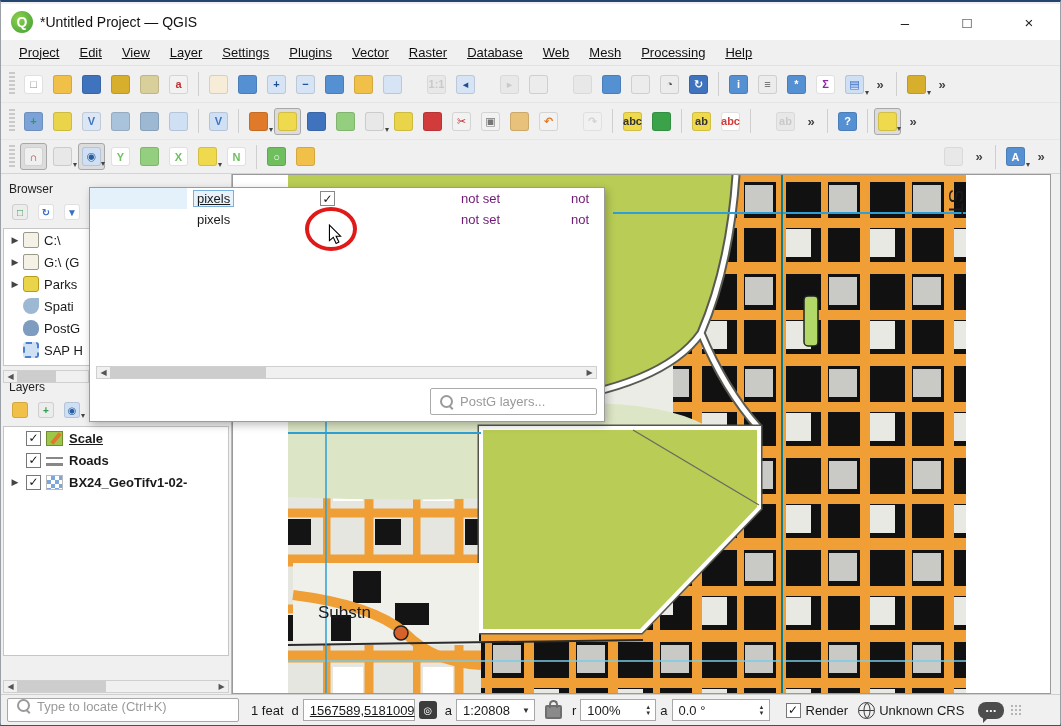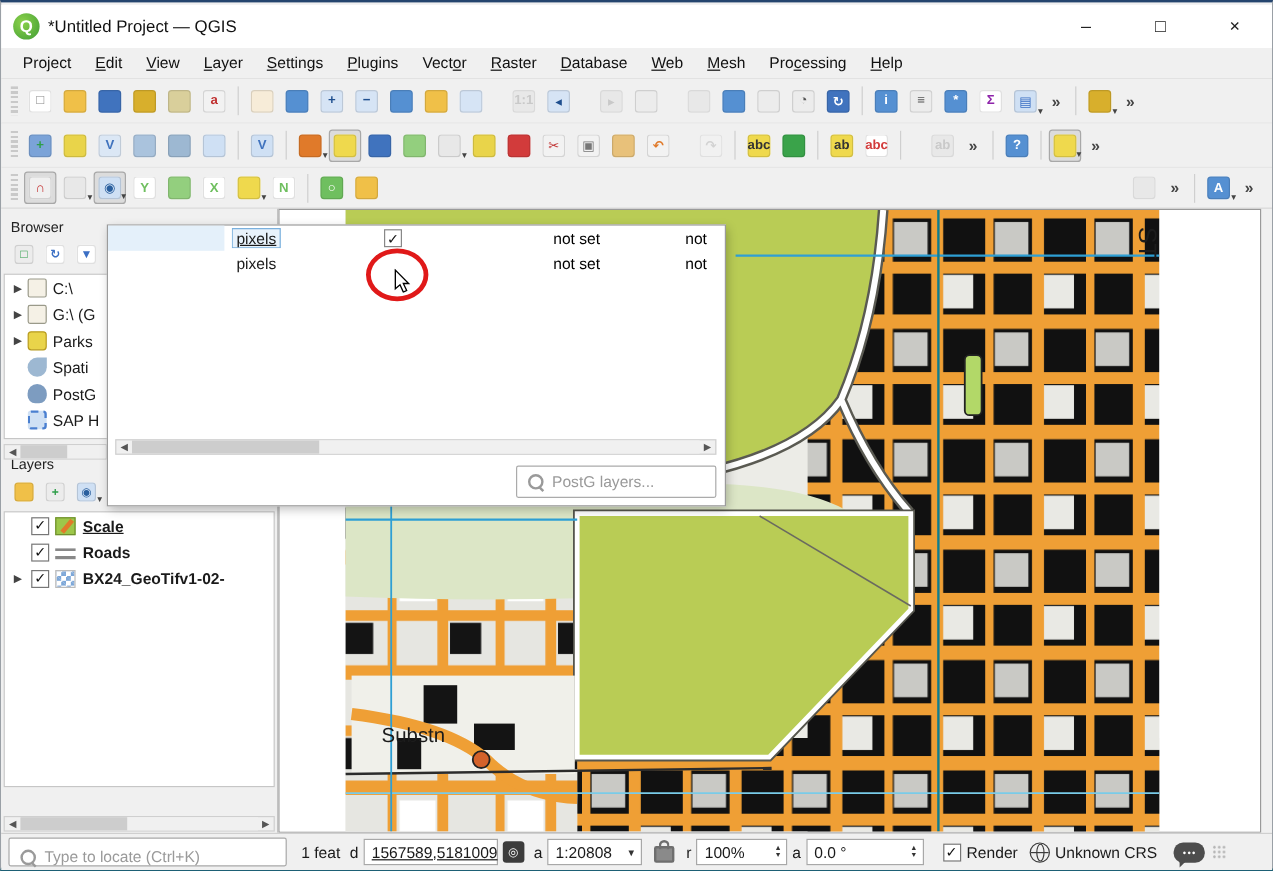--- a/index.html
+++ b/index.html
@@ -11,21 +11,21 @@
   .titlebar{position:absolute;left:0;top:2px;width:100%;height:36px;background:#ffffff;display:flex;align-items:center;}
   .qlogo{width:22px;height:22px;margin:0 7px 0 10px;border-radius:50%;
          background:radial-gradient(circle at 35% 35%,#8bd14a,#3f9c35);color:#fff;font-weight:bold;
          display:flex;align-items:center;justify-content:center;font-size:14px;flex:none;}
   .wtitle{font-size:14px;color:#111;}
   .wbtns{margin-left:auto;display:flex;height:100%;}
   .wbtn{width:62px;display:flex;align-items:center;justify-content:center;font-size:15px;color:#222;}
   
   .menubar{position:absolute;left:0;top:38px;width:100%;height:26px;background:#f0f0f0;
            display:flex;align-items:center;padding-left:8px;box-sizing:border-box;border-bottom:1px solid #e2e2e2;}
-  .menuitem{padding:3px 10px;color:#111;}
+  .menuitem{padding:3px 10px;color:#111;text-decoration:underline;}
   .menuitem u{text-decoration:underline;}
   
   .tbrow{position:absolute;left:0;width:100%;background:#f0f0f0;display:flex;align-items:center;
          padding-left:4px;box-sizing:border-box;}
   #tb1{top:64px;height:37px;border-bottom:1px solid #e6e6e6;}
   #tb2{top:101px;height:37px;border-bottom:1px solid #e6e6e6;}
   #tb3{top:138px;height:34px;border-bottom:1px solid #d4d4d4;}
   .tbhandle{width:6px;height:24px;margin:0 4px;background:repeating-linear-gradient(#c9c9c9 0 2px,transparent 2px 4px);flex:none;}
   .tbbtn{width:27px;height:27px;margin:0 1px;border-radius:3px;display:flex;align-items:center;justify-content:center;flex:none;position:relative;}
   .tbbtn.pressed{background:#dcdcdc;border:1px solid #a8a8a8;box-sizing:border-box;}
@@ -77,33 +77,33 @@
   
   .popup{position:absolute;left:88px;top:13px;width:514px;height:233px;background:#fff;
          border:1px solid #9b9b9b;box-shadow:2px 3px 8px rgba(0,0,0,.25);z-index:40;box-sizing:content-box;}
   .prow{display:flex;height:21px;align-items:center;}
   .phead{height:26px;border-bottom:1px solid #dcdcdc;background:#fdfdfd;}
   .pcell{height:100%;display:flex;align-items:center;padding-left:6px;box-sizing:border-box;white-space:nowrap;overflow:hidden;}
   .phead .pcell{border-right:1px solid #e3e3e3;color:#222;}
   .w0{width:97px;}.w1{width:128px;}.w2{width:140px;}.w3{width:110px;}.w4{width:39px;}
   .cell-sel{background:#e8f2fb;box-shadow:0 0 0 1px #7ab0dd inset;text-decoration:underline;}
   .c0-sel{background:#e4f0fa;}
-  .gray{color:#000000;}
+  .gray{color:#701a75;}
   .pcheck{width:15px;height:15px;border:1px solid #888;background:#fff;margin-left:5px;display:flex;
           align-items:center;justify-content:center;font-weight:bold;font-size:12px;color:#111;box-sizing:border-box;}
   .redcircle{position:absolute;left:215px;top:19px;width:44px;height:36px;border:4px solid #e01919;border-radius:50%;z-index:5;}
   .cursor{position:absolute;left:238px;top:36px;z-index:6;}
   .filterbox{position:absolute;left:340px;top:200px;width:167px;height:27px;border:1px solid #ababab;border-radius:2px;
              display:flex;align-items:center;background:#fff;box-sizing:border-box;color:#9a9a9a;}
   .magico{width:9px;height:9px;border:2px solid #9a9a9a;border-radius:50%;margin:0 7px 0 9px;position:relative;flex:none;}
   .magico::after{content:"";position:absolute;width:2px;height:5px;background:#9a9a9a;left:8px;top:8px;transform:rotate(-45deg);}
   
   .statusbar{position:absolute;left:0;top:692px;width:100%;height:31px;background:#f0f0f0;border-top:1px solid #cfcfcf;
              display:flex;align-items:center;padding:0 6px;box-sizing:border-box;}
-  .locate{width:230px;height:22px;border:1px solid #a8a8a8;border-radius:2px;background:#fff;display:flex;align-items:flex-end;color:#9a9a9a;flex:none;}
+  .locate{width:230px;height:22px;border:1px solid #a8a8a8;border-radius:2px;background:#fff;display:flex;align-items:flex-start;color:#9a9a9a;flex:none;}
   .sbox{height:22px;border:1px solid #a8a8a8;background:#fff;display:flex;align-items:center;padding:0 4px 0 6px;box-sizing:border-box;}
   .spinarrows{display:flex;flex-direction:column;font-size:6px;line-height:6px;color:#333;margin-left:8px;}
   .combo-arrow{font-size:8px;color:#333;margin-left:12px;}
   .sb-label{margin:0 4px;color:#1a1a1a;}
   .lockico{width:13px;height:10px;border:2px solid #6e6e6e;border-radius:2px;background:#8a8a8a;position:relative;margin:4px 6px 0 10px;flex:none;}
   .lockico::before{content:"";position:absolute;left:2px;top:-7px;width:5px;height:6px;border:2px solid #6e6e6e;border-bottom:none;border-radius:5px 5px 0 0;}
   .globeico{width:15px;height:15px;border:1.5px solid #3c3c3c;border-radius:50%;position:relative;margin:0 4px 0 10px;flex:none;overflow:hidden;}
   .globeico::before{content:"";position:absolute;left:50%;top:0;width:7px;height:100%;border:1px solid #3c3c3c;border-radius:50%;transform:translateX(-50%);box-sizing:border-box;}
   .globeico::after{content:"";position:absolute;left:0;top:50%;width:100%;height:0;border-top:1px solid #3c3c3c;}
   .bubble{width:26px;height:17px;background:#4d4d4d;border-radius:8px;color:#fff;font-size:8px;letter-spacing:1px;

